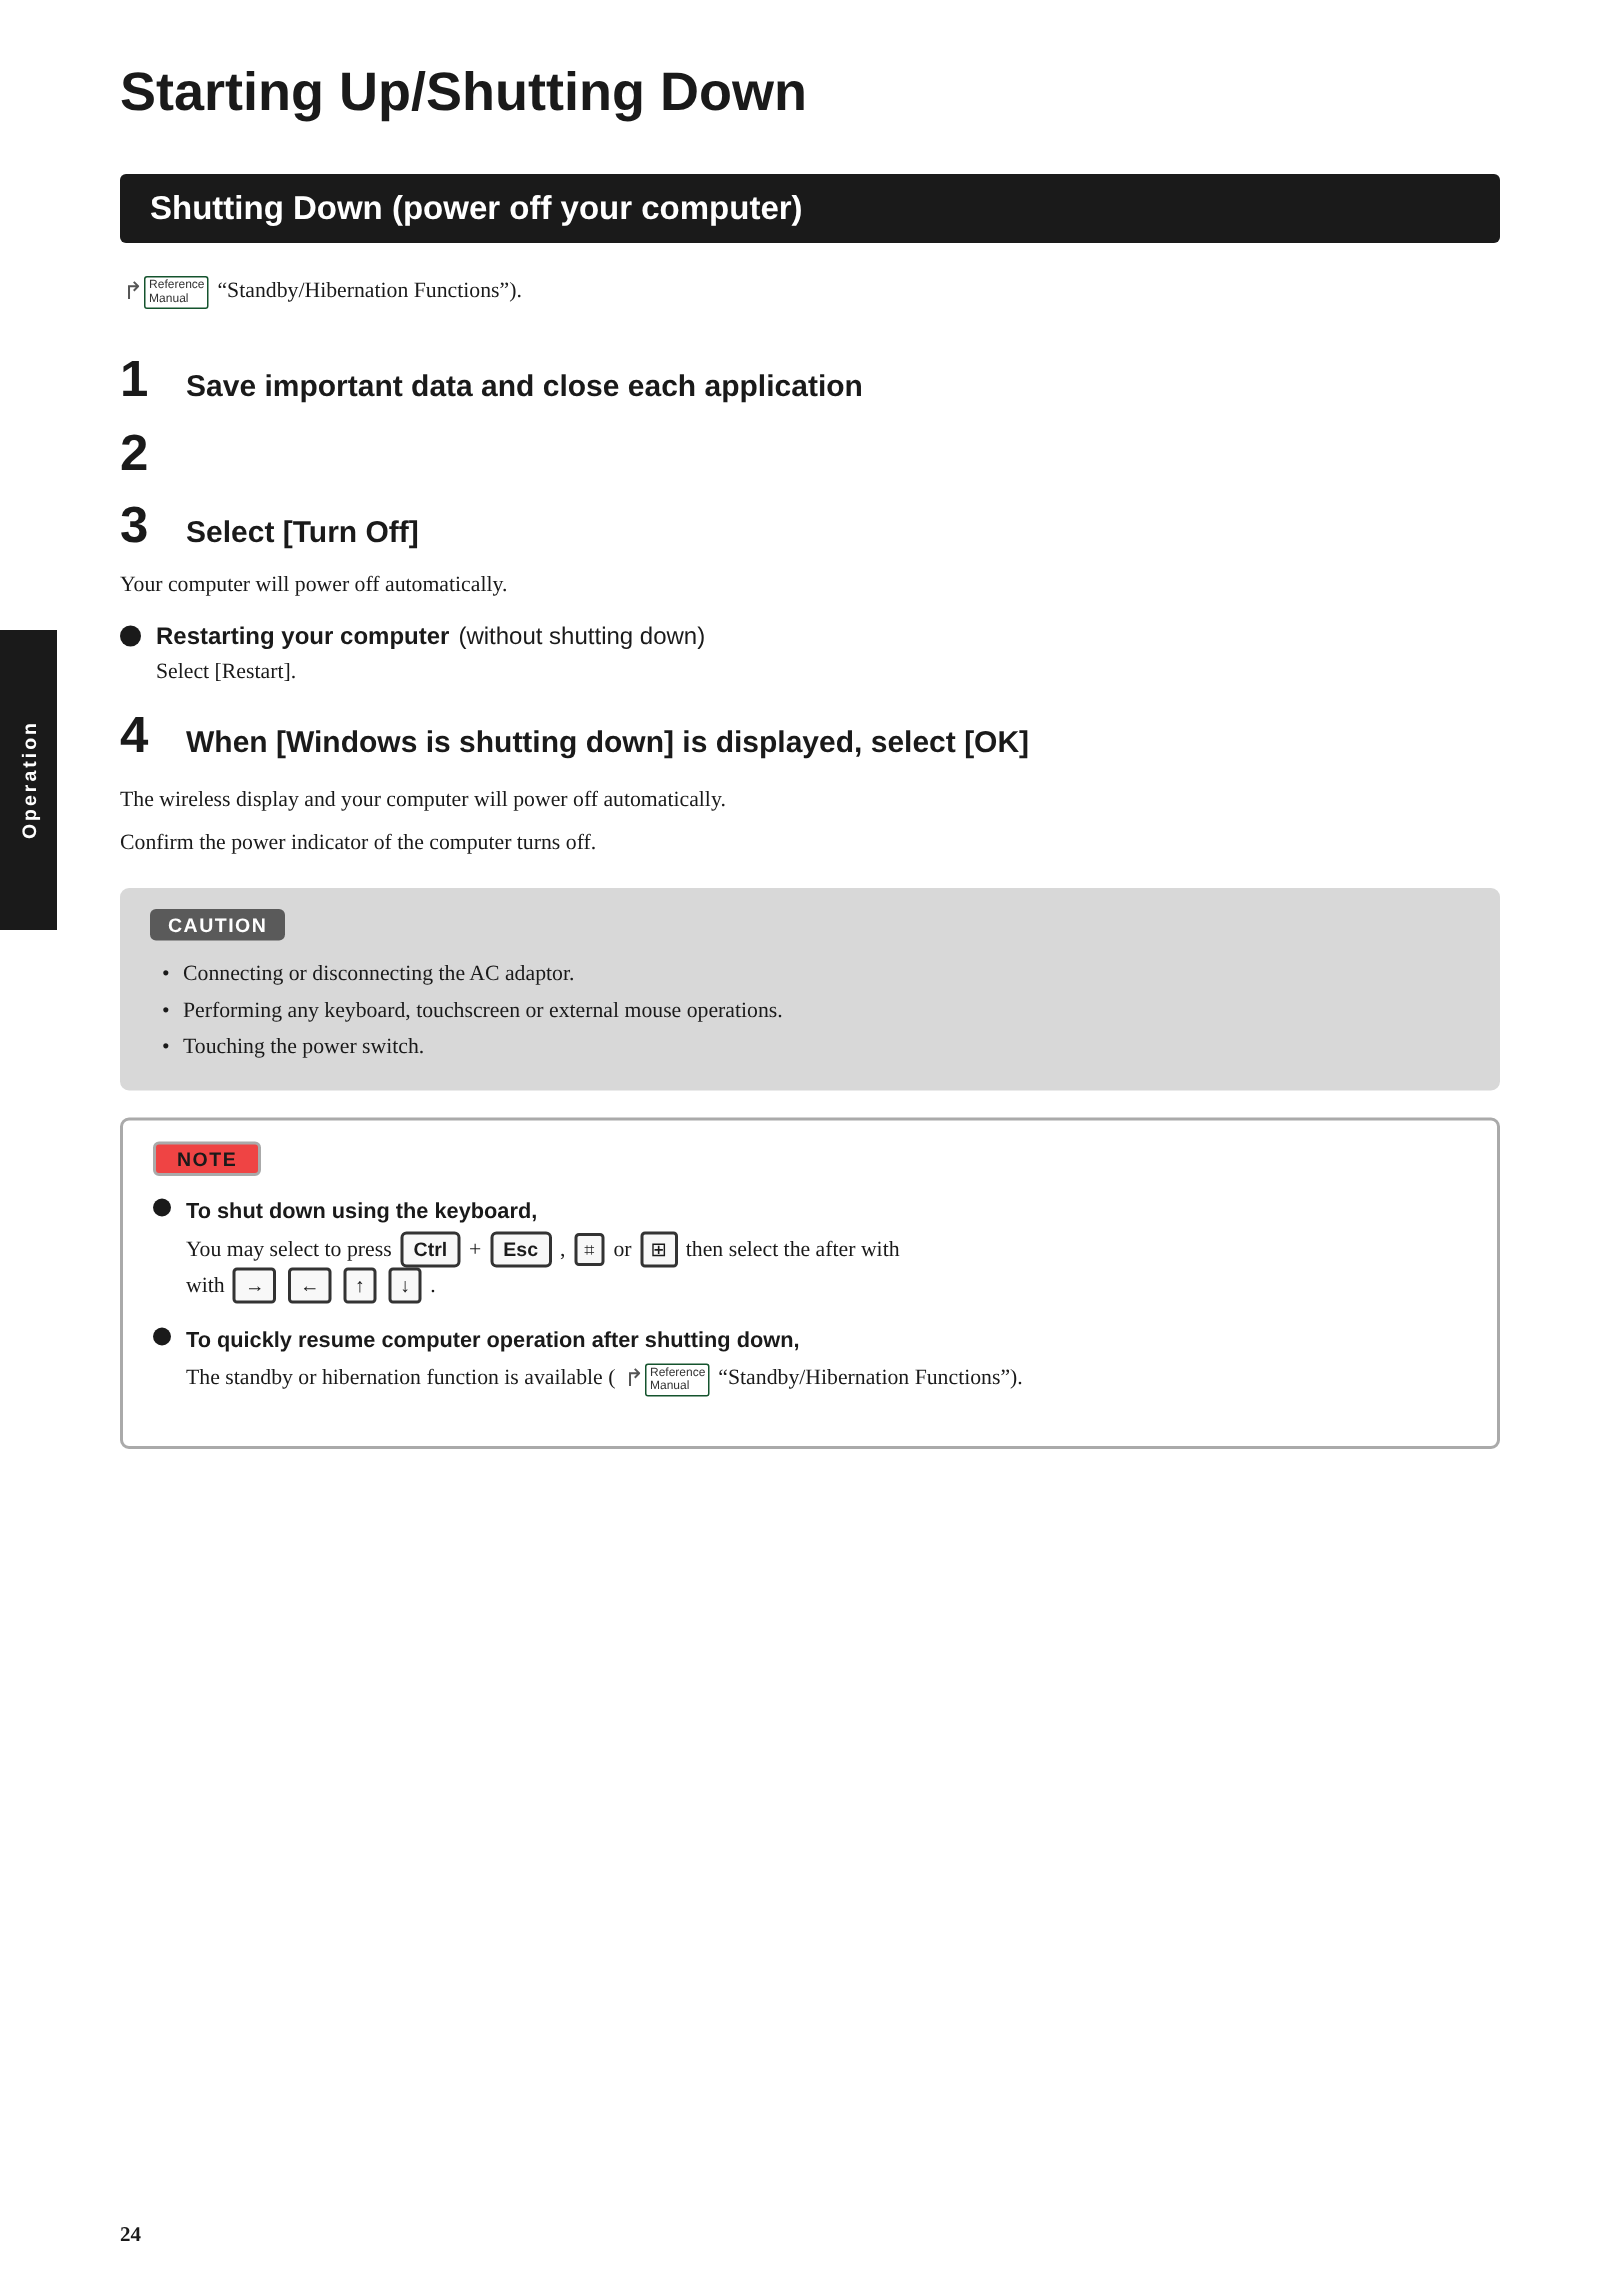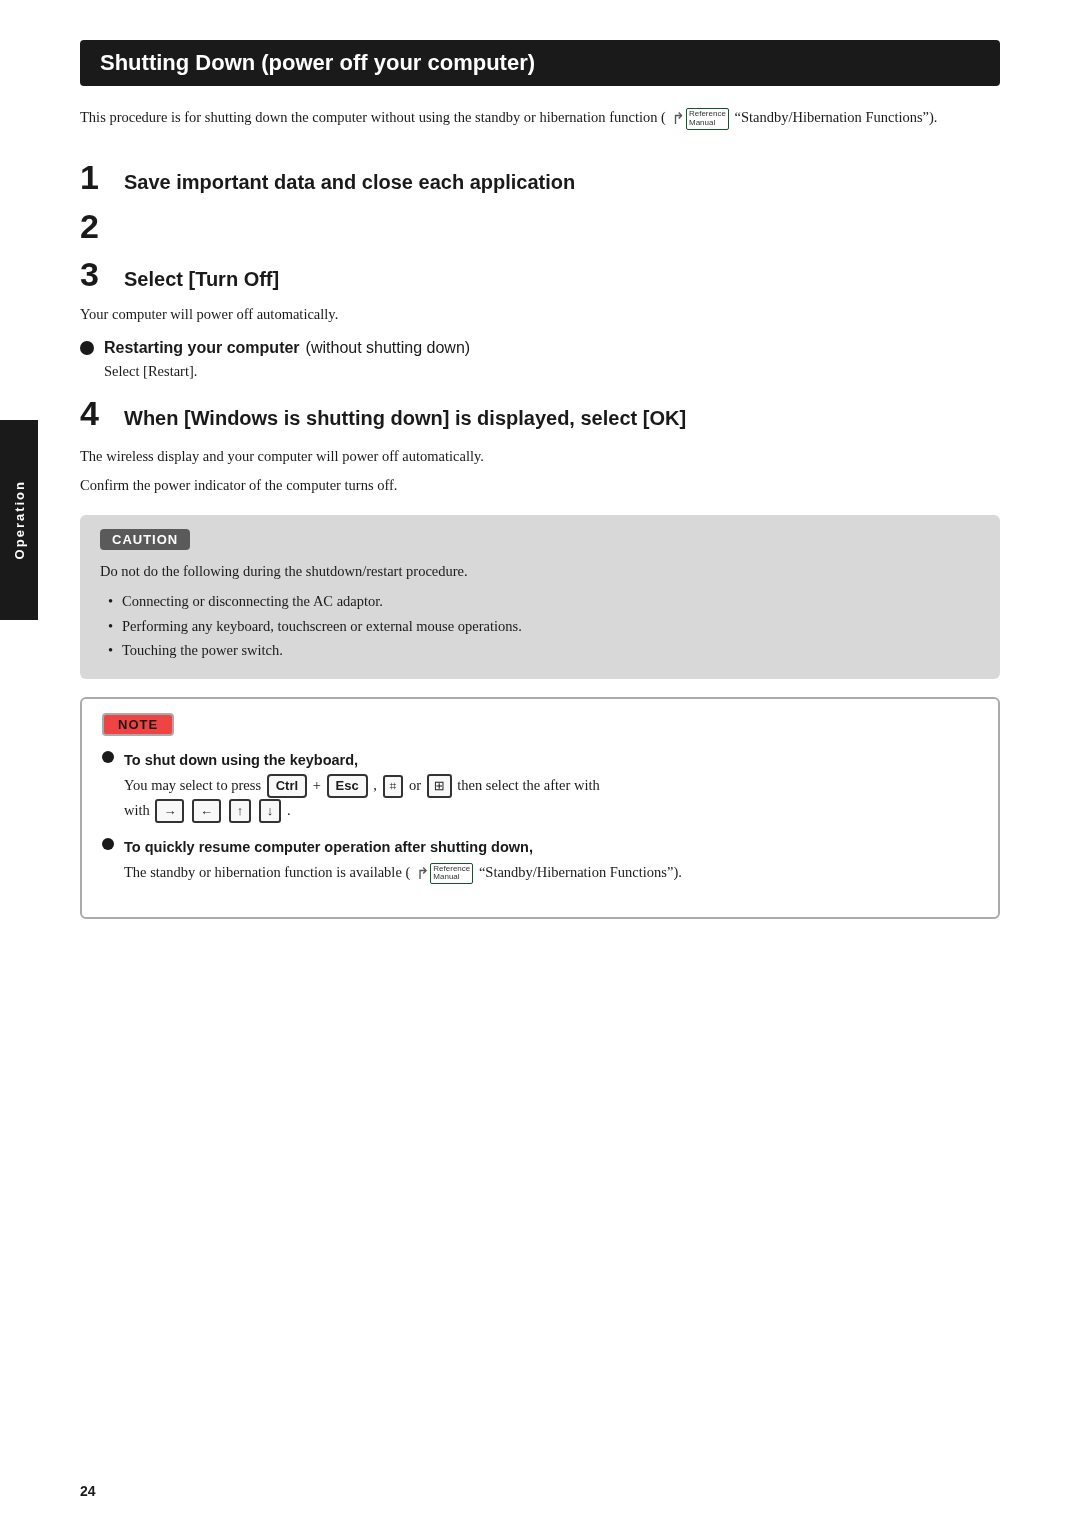--- a/index.html
+++ b/index.html
@@ -314,21 +314,21 @@
       margin: 0 2px;
       line-height: 1.4;
     }
 
     
     .page-number {
       position: absolute;
       bottom: 30px;
       left: 80px;
       font-size: 14px;
-      font-family: Liberation Sans, sans-serif;
+      font-family: Liberation Serif, serif;
       font-weight: bold;
       color: #1a1a1a;
     }
 
     
     .book-ref {
       display: inline-flex;
       align-items: center;
       margin: 0 2px;
       vertical-align: middle;
@@ -356,25 +356,25 @@
 <body>
 
 <div class="page">
 
   <div class="side-tab">
     <span class="side-tab-text">Operation</span>
   </div>
 
   <div class="content">
 
+    <h1 class="page-title">Starting Up/Shutting Down</h1>
 
     <div class="section-header">Shutting Down (power off your computer)</div>
 
     <p class="intro-text">
-      <span>This procedure is for shutting down the computer without using the standby or hibernation function (</span>
       <span class="book-ref">
         <span class="book-ref-arrow">↱</span>
         <span class="book-ref-label">
           <span>Reference</span>
           <span>Manual</span>
         </span>
       </span>
       <span>“Standby/Hibernation Functions”).</span>
     </p>
 
@@ -405,21 +405,20 @@
 
     <div class="step step4">
       <span class="step-number">4</span>
       <span class="step-text">When [Windows is shutting down] is displayed, select [OK]</span>
     </div>
     <p class="step4-desc">The wireless display and your computer will power off automatically.</p>
     <p class="step4-desc">Confirm the power indicator of the computer turns off.</p>
 
     <div class="caution-box">
       <div class="caution-badge">CAUTION</div>
-      <p class="caution-text">Do not do the following during the shutdown/restart procedure.</p>
       <ul class="caution-list">
         <li>Connecting or disconnecting the AC adaptor.</li>
         <li>Performing any keyboard, touchscreen or external mouse operations.</li>
         <li>Touching the power switch.</li>
       </ul>
     </div>
 
     <div class="note-box">
       <div class="note-badge">NOTE</div>
 

